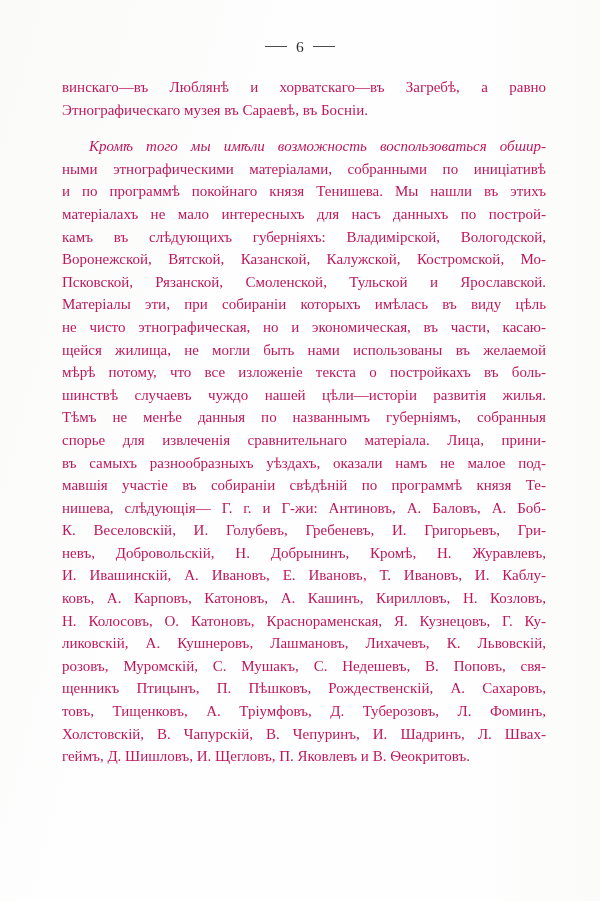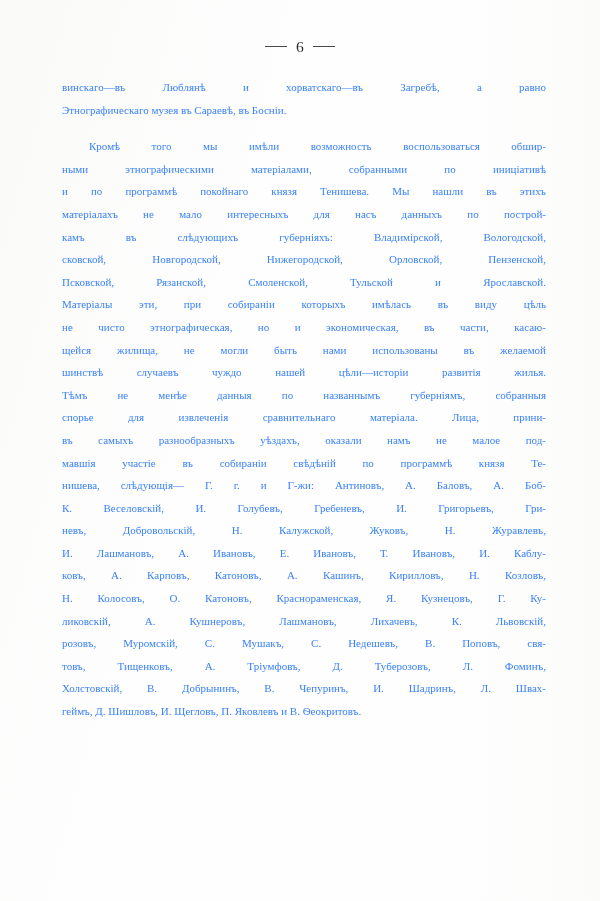--- a/index.html
+++ b/index.html
@@ -57,32 +57,33 @@
     top: 76px;
     left: 62px;
     width: 484px;
   }
 
   
   .line {
     display: block;
     text-align: justify;
     text-align-last: justify;
-    font-size: 11px;
+    font-size: 15px;
     line-height: 22.6px;
-    color: #3b82f6;
+    color: #be185d;
     white-space: nowrap;
   }
 
   .line.last {
     text-align-last: left;
   }
 
   .line.indent {
     text-indent: 27px;
+    font-style: italic;
   }
 
   .blockgap {
     height: 14px;
   }
 </style>
 </head>
 <body>
 
 <div class="page">
@@ -98,37 +99,39 @@
         <div class="line">винскаго—въ Люблянѣ и хорватскаго—въ Загребѣ, а равно</div>
         <div class="line last">Этнографическаго музея въ Сараевѣ, въ Боснiи.</div>
       </div>
       <div class="blockgap"></div>
       <div>
         <div class="line indent">Кромѣ того мы имѣли возможность воспользоваться обшир-</div>
         <div class="line">ными этнографическими матеріалами, собранными по иниціативѣ</div>
         <div class="line">и по программѣ покойнаго князя Тенишева. Мы нашли въ этихъ</div>
         <div class="line">матеріалахъ не мало интересныхъ для насъ данныхъ по построй-</div>
         <div class="line">камъ въ слѣдующихъ губерніяхъ: Владимірской, Вологодской,</div>
-        <div class="line">сковской, Новгородской, Нижегородской, Орловской, Пензенской,</div>
+        <div class="line">Воронежской, Вятской, Казанской, Калужской, Костромской, Мо-</div>
         <div class="line">Псковской, Рязанской, Смоленской, Тульской и Ярославской.</div>
         <div class="line">Матеріалы эти, при собираніи которыхъ имѣлась въ виду цѣль</div>
         <div class="line">не чисто этнографическая, но и экономическая, въ части, касаю-</div>
         <div class="line">щейся жилища, не могли быть нами использованы въ желаемой</div>
+        <div class="line">мѣрѣ потому, что все изложеніе текста о постройкахъ въ боль-</div>
         <div class="line">шинствѣ случаевъ чуждо нашей цѣли—исторіи развитія жилья.</div>
         <div class="line">Тѣмъ не менѣе данныя по названнымъ губерніямъ, собранныя</div>
         <div class="line">спорье для извлеченія сравнительнаго матеріала. Лица, прини-</div>
         <div class="line">въ самыхъ разнообразныхъ уѣздахъ, оказали намъ не малое под-</div>
         <div class="line">мавшія участіе въ собираніи свѣдѣній по программѣ князя Те-</div>
         <div class="line">нишева, слѣдующія— Г. г. и Г-жи: Антиновъ, А. Баловъ, А. Боб-</div>
         <div class="line">К. Веселовскій, И. Голубевъ, Гребеневъ, И. Григорьевъ, Гри-</div>
-        <div class="line">невъ, Добровольскій, Н. Калужской, Жуковъ, Н. Журавлевъ,</div>
-        <div class="line">И. Лашмановъ, А. Ивановъ, Е. Ивановъ, Т. Ивановъ, И. Каблу-</div>
+        <div class="line">невъ, Добровольскій, Н. Добрынинъ, Кромѣ, Н. Журавлевъ,</div>
+        <div class="line">И. Ивашинскій, А. Ивановъ, Е. Ивановъ, Т. Ивановъ, И. Каблу-</div>
         <div class="line">ковъ, А. Карповъ, Катоновъ, А. Кашинъ, Кирилловъ, Н. Козловъ,</div>
         <div class="line">Н. Колосовъ, О. Катоновъ, Краснораменская, Я. Кузнецовъ, Г. Ку-</div>
         <div class="line">ликовскій, А. Кушнеровъ, Лашмановъ, Лихачевъ, К. Львовскій,</div>
         <div class="line">розовъ, Муромскій, С. Мушакъ, С. Недешевъ, В. Поповъ, свя-</div>
+        <div class="line">щенникъ Птицынъ, П. Пѣшковъ, Рождественскій, А. Сахаровъ,</div>
         <div class="line">товъ, Тищенковъ, А. Тріумфовъ, Д. Туберозовъ, Л. Фоминъ,</div>
-        <div class="line">Холстовскій, В. Добрынинъ, В. Чепуринъ, И. Шадринъ, Л. Швах-</div>
+        <div class="line">Холстовскій, В. Чапурскій, В. Чепуринъ, И. Шадринъ, Л. Швах-</div>
         <div class="line last">геймъ, Д. Шишловъ, И. Щегловъ, П. Яковлевъ и В. Ѳеокритовъ.</div>
       </div>
     </div>
 
 </div>
 
 </body></html>

